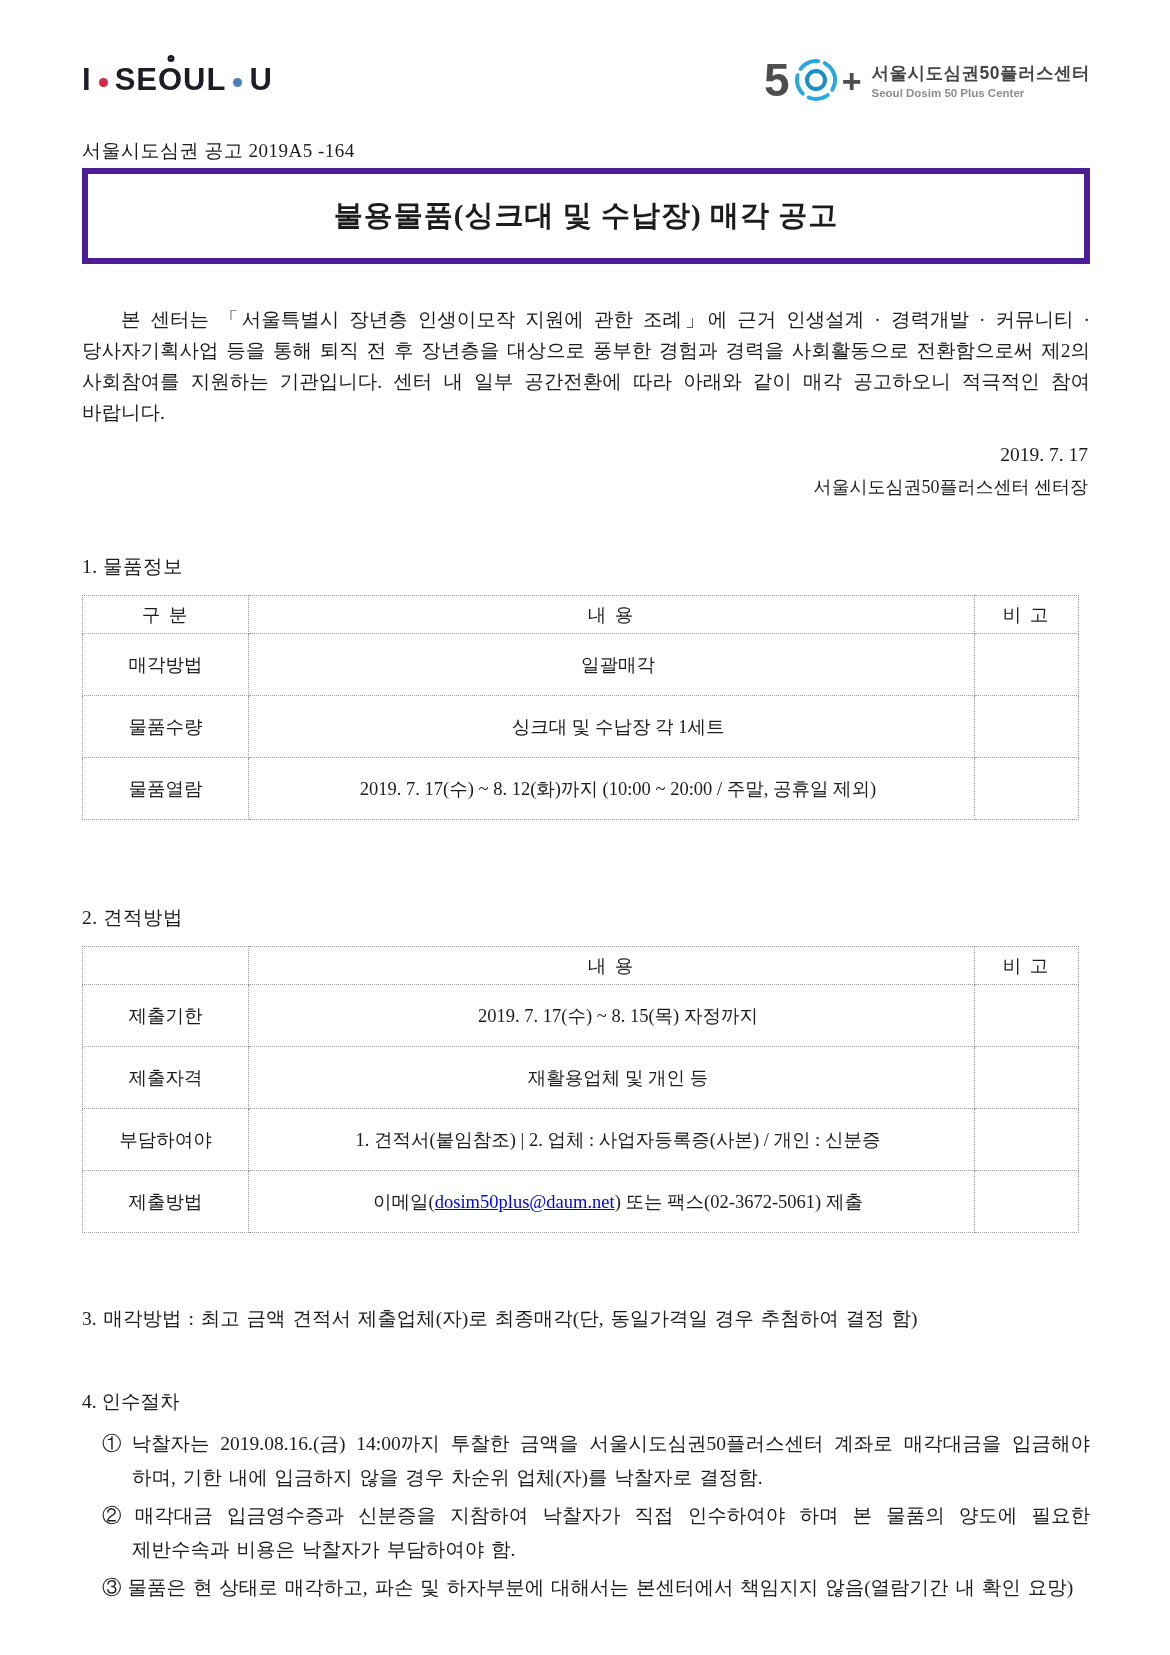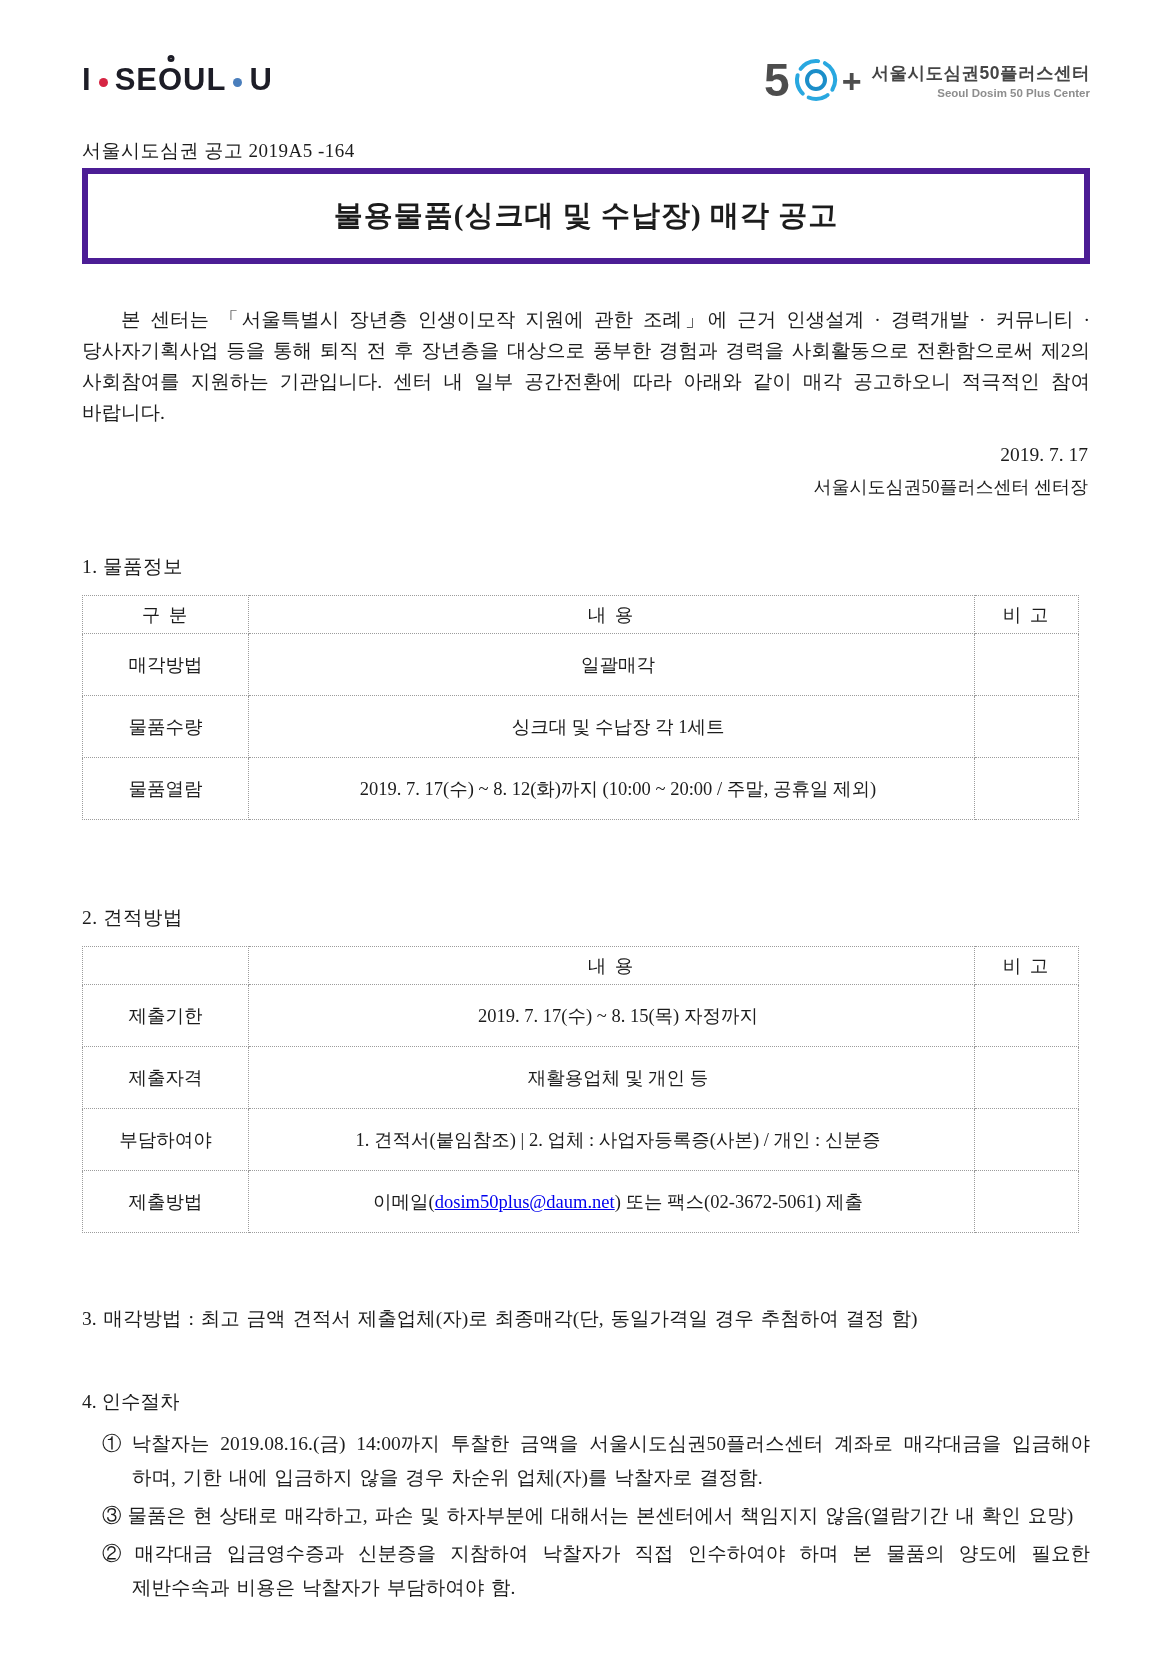--- a/index.html
+++ b/index.html
@@ -63,21 +63,21 @@
   .fp-mark {
     display: flex;
     align-items: center;
     font-family: "Liberation Sans", sans-serif;
     font-weight: bold;
     color: #4d4d4d;
   }
   .fp-5 { font-size: 46px; line-height: 1; }
   .fp-circle { margin: 0 1px; display: block; }
   .fp-plus { font-size: 34px; line-height: 1; position: relative; top: 1px; }
-  .fp-text { display: flex; flex-direction: column; justify-content: center; text-align: right; }
+  .fp-text { display: flex; flex-direction: column; justify-content: center; }
   .fp-ko {
     font-family: "Liberation Sans", sans-serif;
     font-weight: bold;
     font-size: 17.5px;
     color: #454545;
     letter-spacing: 0.5px;
   }
   .fp-en {
     font-family: "Liberation Sans", sans-serif;
     font-weight: bold;
@@ -284,18 +284,18 @@
       </tr>
     </tbody>
   </table>
 
   <div class="sec3">3. 매각방법 : 최고 금액 견적서 제출업체(자)로 최종매각(단, 동일가격일 경우 추첨하여 결정 함)</div>
 
   <div class="sec4">
     <div class="sec4-title">4. 인수절차</div>
     <div class="sec4-items">
       <p class="sec4-item"><span class="circ-num">①</span><span>낙찰자는 2019.08.16.(금) 14:00까지 투찰한 금액을 서울시도심권50플러스센터 계좌로 매각대금을 입금해야 하며, 기한 내에 입금하지 않을 경우 차순위 업체(자)를 낙찰자로 결정함.</span></p>
+      <p class="sec4-item"><span class="circ-num">②</span><span>매각대금 입금영수증과 신분증을 지참하여 낙찰자가 직접 인수하여야 하며 본 물품의 양도에 필요한 제반수속과 비용은 낙찰자가 부담하여야 함.</span></p>
       <p class="sec4-item"><span class="circ-num">③</span><span>물품은 현 상태로 매각하고, 파손 및 하자부분에 대해서는 본센터에서 책임지지 않음(열람기간 내 확인 요망)</span></p>
-      <p class="sec4-item"><span class="circ-num">②</span><span>매각대금 입금영수증과 신분증을 지참하여 낙찰자가 직접 인수하여야 하며 본 물품의 양도에 필요한 제반수속과 비용은 낙찰자가 부담하여야 함.</span></p>
     </div>
   </div>
 
 </div>
 
 </body></html>

